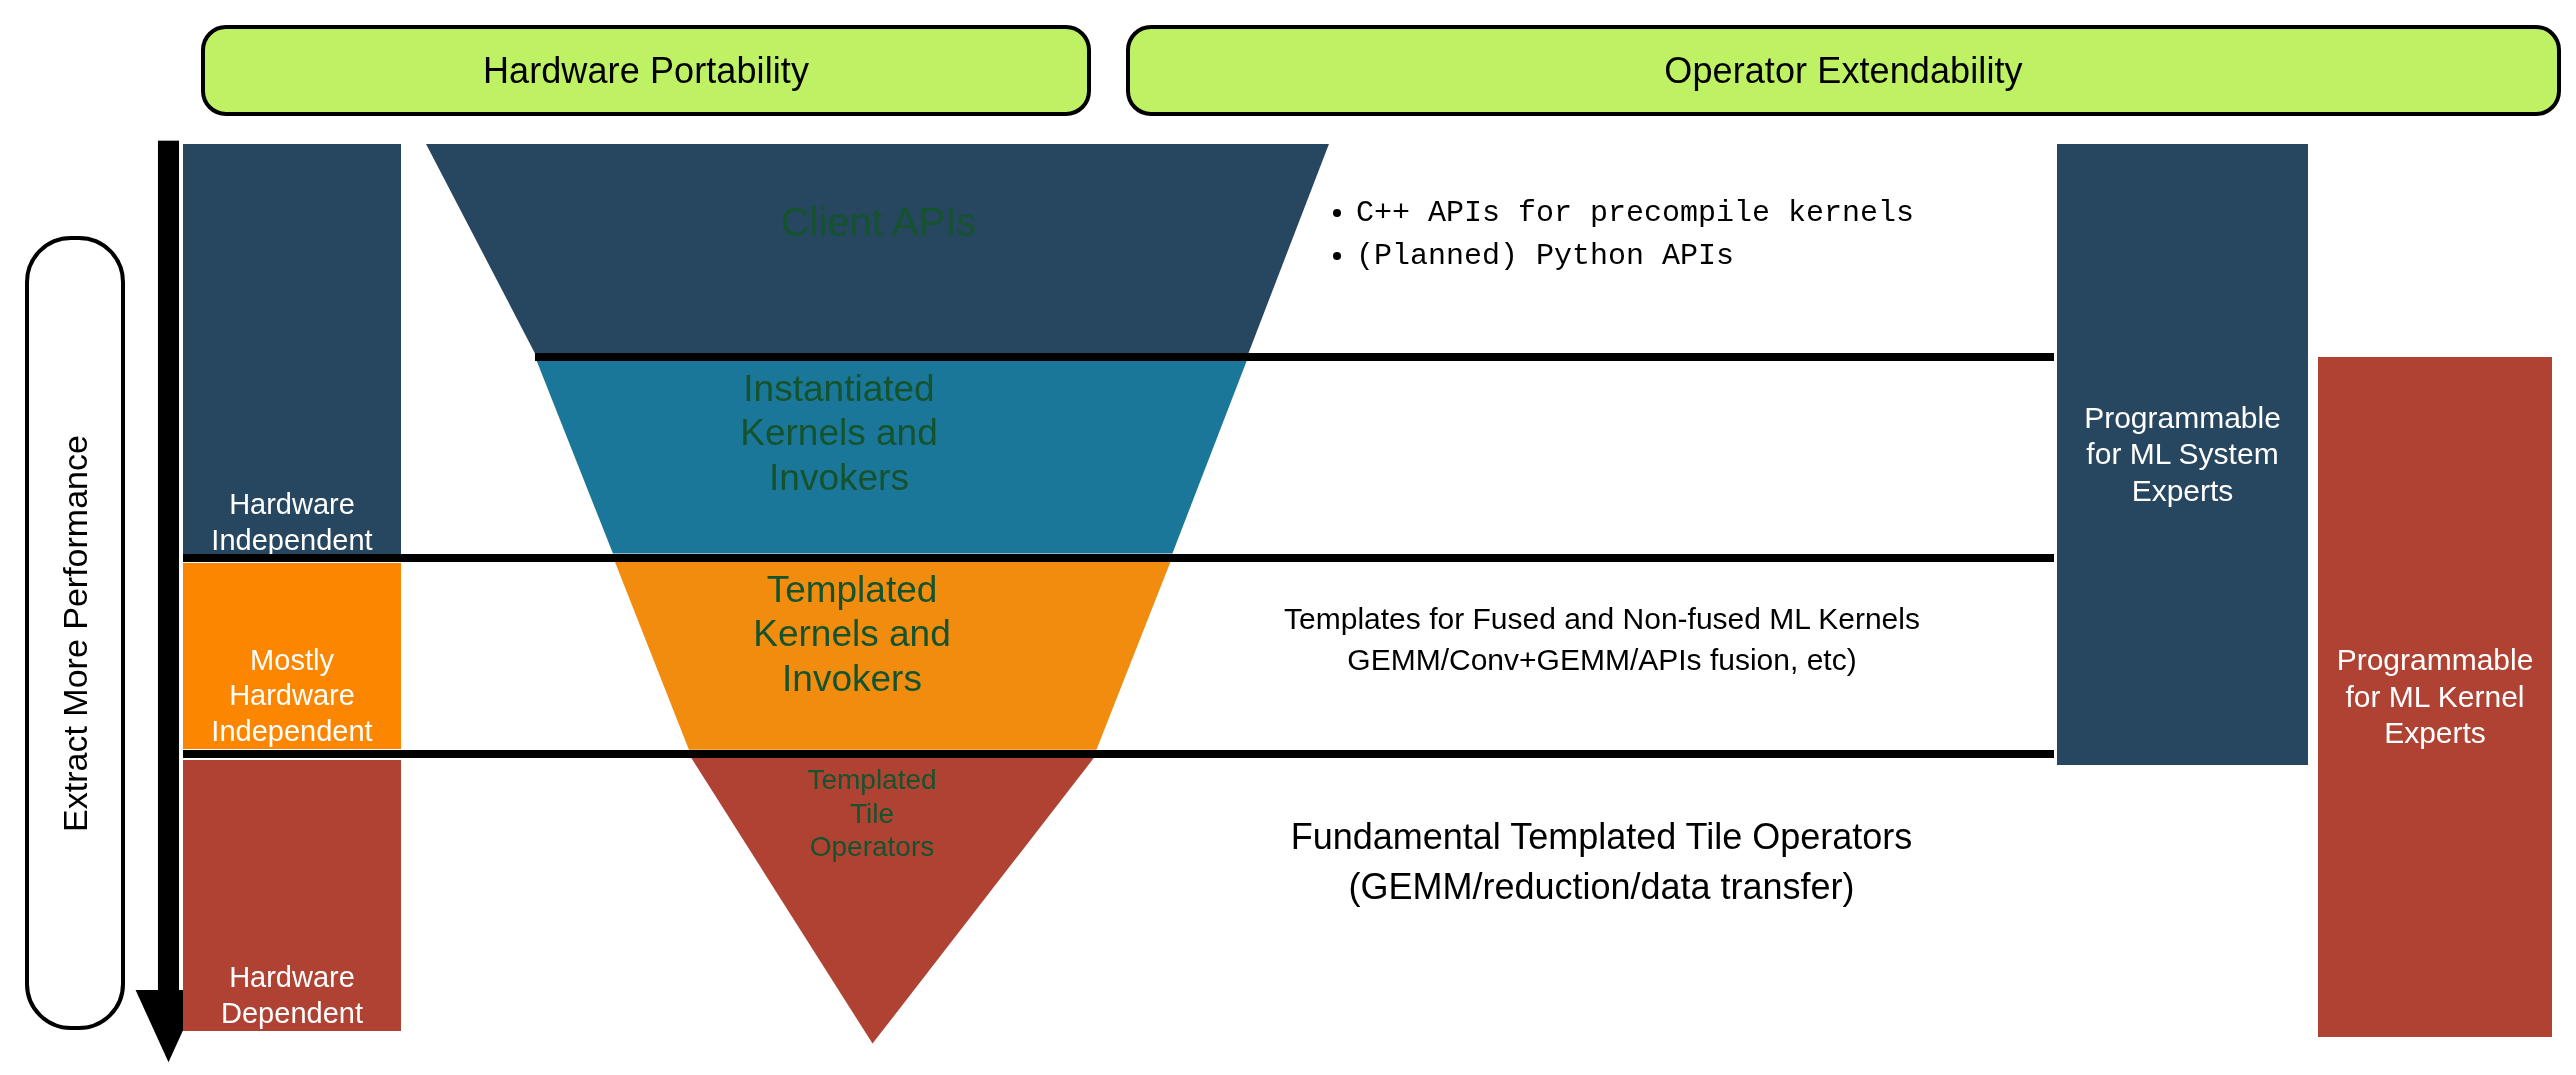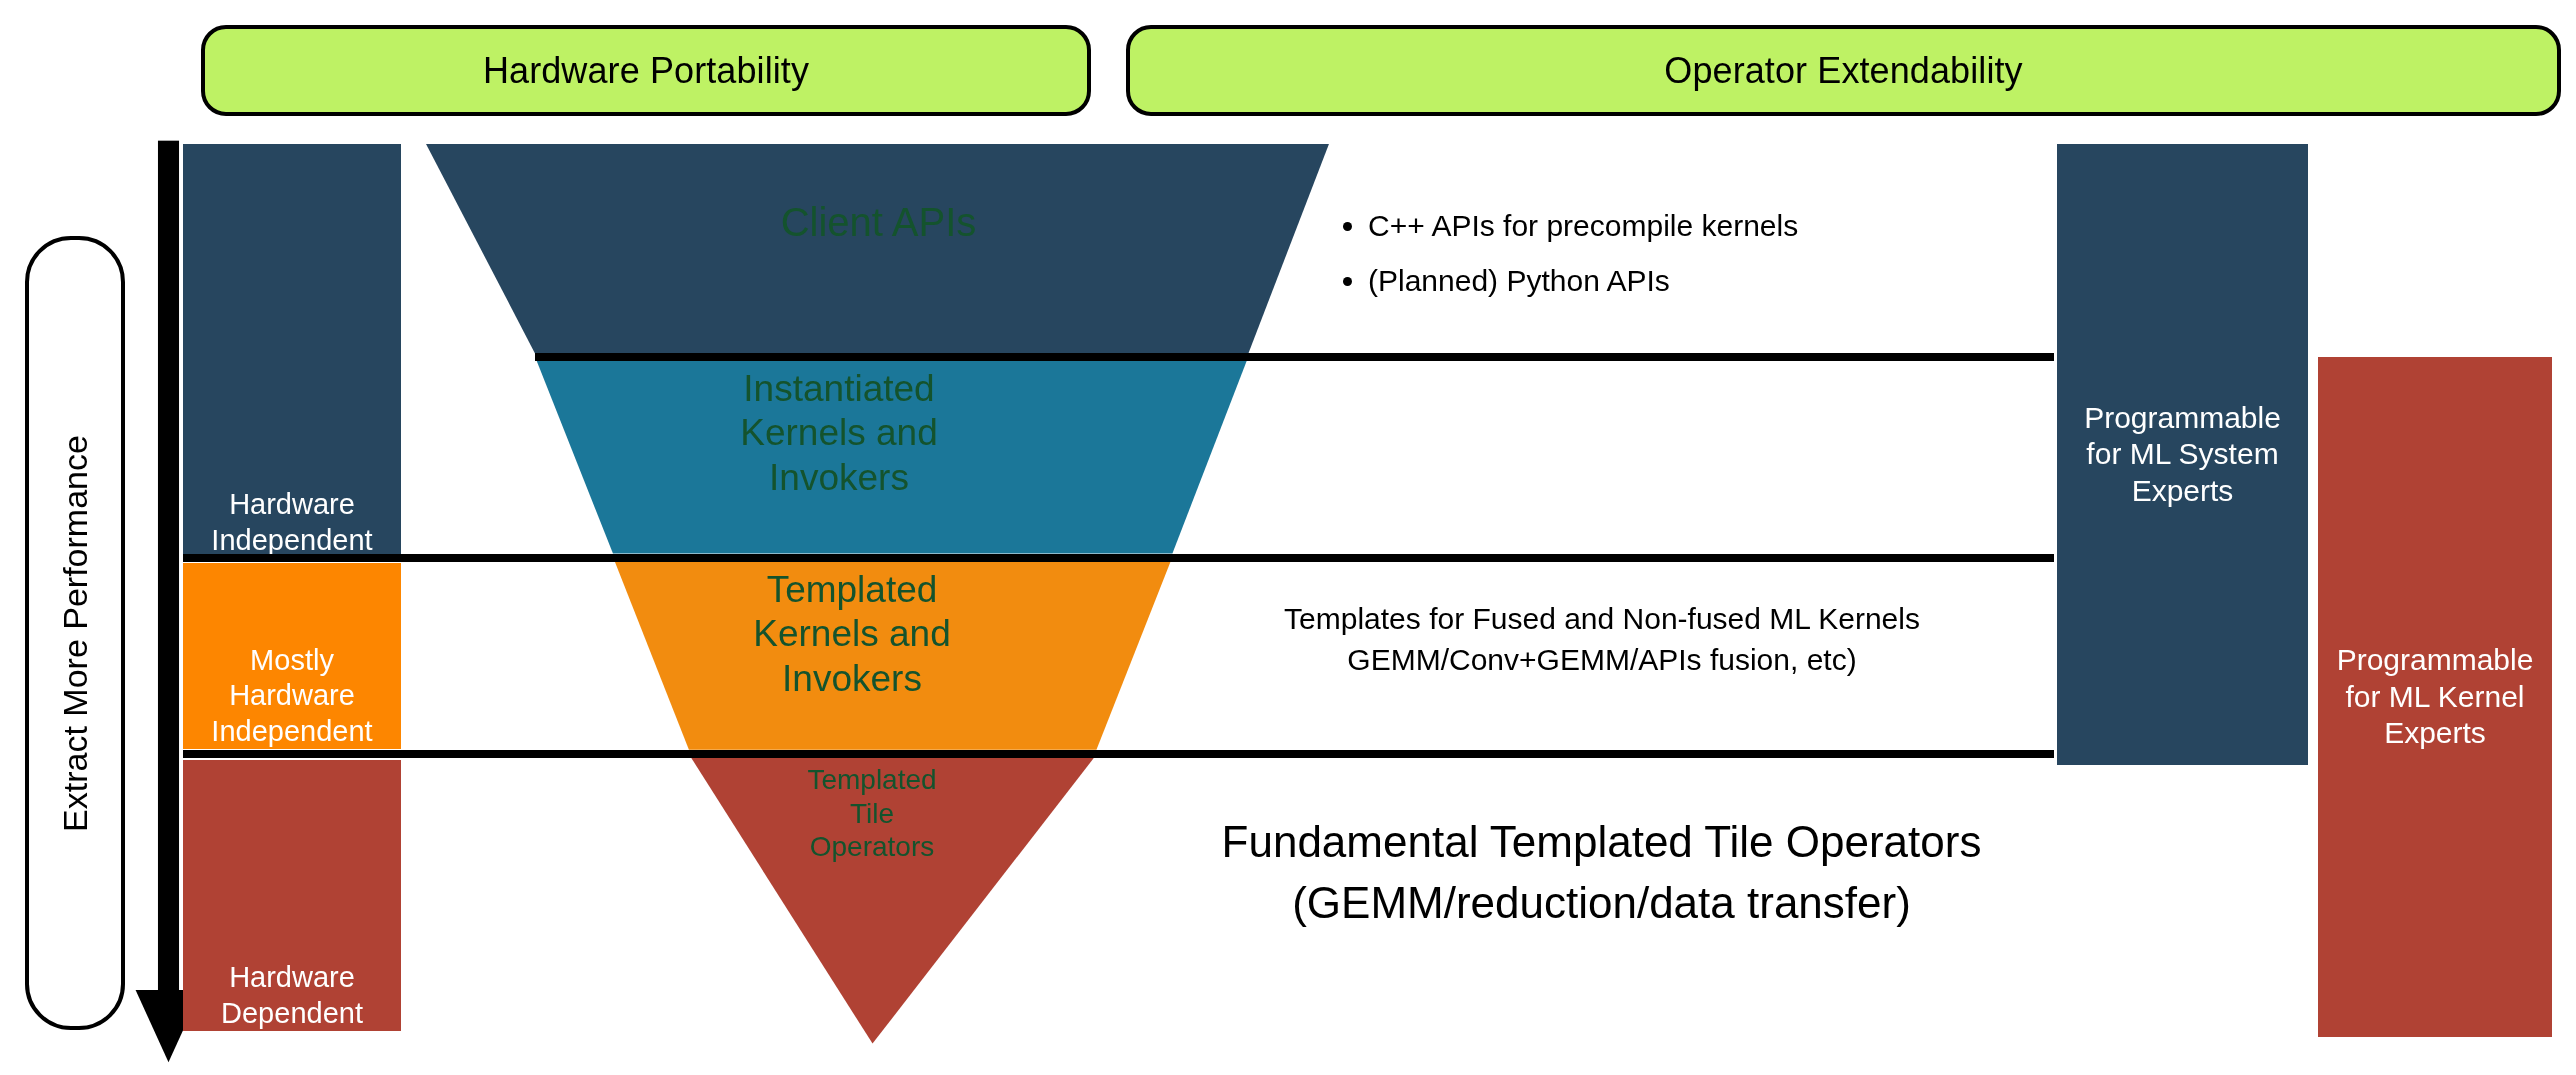--- a/index.html
+++ b/index.html
@@ -56,24 +56,24 @@
   #sep2{left:183px;top:554px;width:1871px;}
   #sep3{left:183px;top:750px;width:1871px;}
 
   
   .desc{position:absolute;color:#000;}
   #d-api{left:1318px;top:192px;width:713px;font-size:30px;line-height:1.38;}
   #d-inst{left:1232px;top:370px;width:812px;}
   #d-inst .inst-head{font-size:26.4px;margin-bottom:14.5px;}
   #d-inst ul{font-size:26.4px;line-height:1.42;}
   #d-tmpl{left:1163px;top:598px;width:878px;font-size:30px;line-height:1.38;text-align:center;}
-  #d-fund{left:1149px;top:812px;width:905px;font-size:44px;line-height:1.38;text-align:center;}
+  #d-fund{left:1149px;top:812px;width:905px;font-size:36px;line-height:1.38;text-align:center;}
 
   ul{margin:0;padding-left:38px;}
-  li{margin:12px;padding:0;}
+  li{margin:0;padding:0;font-family:Liberation Mono, monospace;}
   .bullets{font-size:30px;line-height:1.44;}
 
   
   .ebar{
     position:absolute;display:flex;align-items:center;justify-content:center;
     text-align:center;color:#fff;font-size:30px;line-height:1.22;
   }
   #ebar-sys{left:2057px;top:144px;width:251px;height:621px;background:#27465f;}
   #ebar-ker{left:2318px;top:357px;width:234px;height:680px;background:#b04234;}
 </style>

